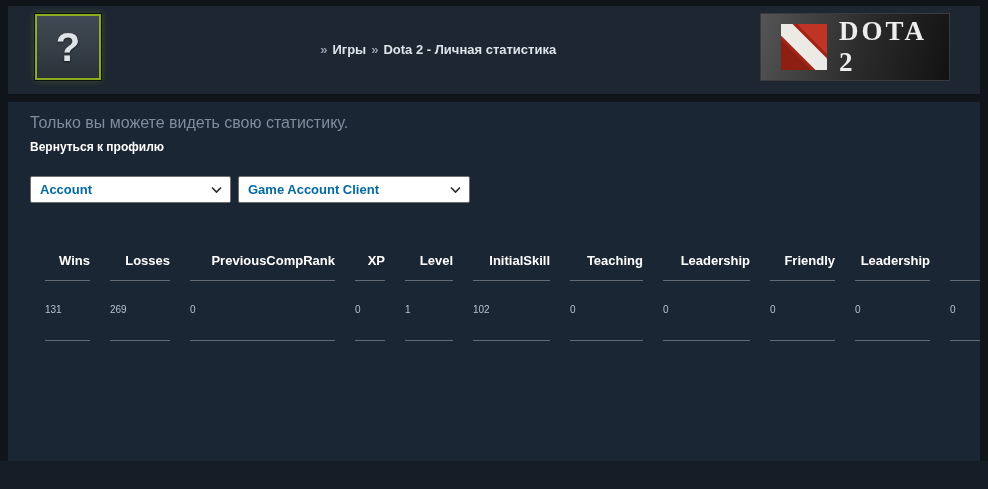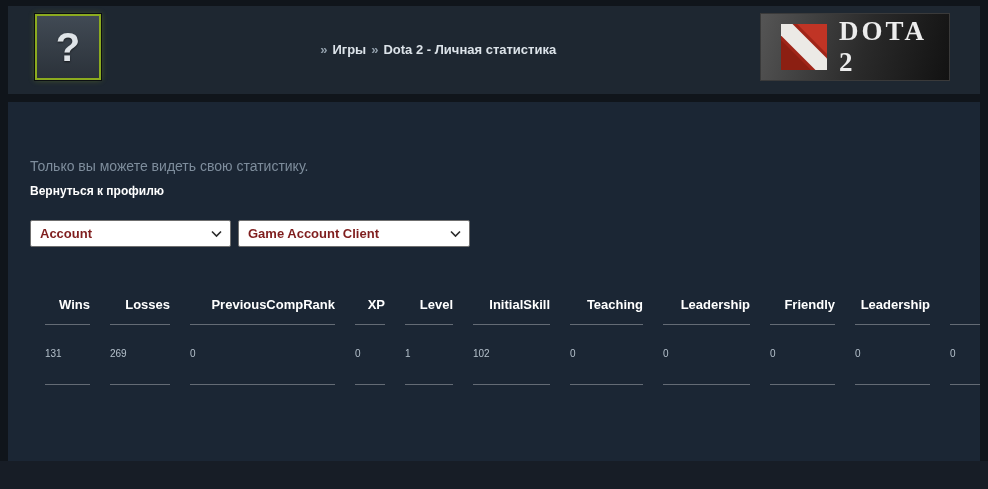--- a/index.html
+++ b/index.html
@@ -51,30 +51,30 @@
     font-family:"Liberation Serif","DejaVu Serif",serif;
     font-weight:bold;font-size:27px;letter-spacing:3px;color:#ededed;
     margin-left:12px;
   }
 
   
   .content{
     height:359px;background:var(--bg-content,#1b2634);
     padding:14px 0 0 22px;overflow:hidden;
   }
-  .notice{font-size:14px;color:var(--text-muted,#7e8d9c);margin-bottom:8px;line-height:13px;margin-top:44px;}
+  .notice{font-size:16px;color:var(--text-muted,#7e8d9c);margin-bottom:8px;line-height:13px;}
   .back-link{
     display:inline-block;font-size:12px;font-weight:bold;line-height:14px;
     color:var(--text-bright,#ffffff);text-decoration:none;margin-bottom:22px;
   }
   .filters{display:flex;gap:7px;margin-bottom:44px;}
   .select-wrap{position:relative;display:inline-block;}
   .select-wrap select{
     appearance:none;-webkit-appearance:none;-moz-appearance:none;
-    background:#ffffff;color:#7f1d1d;border:1px solid #6f6f6f;border-radius:2px;
+    background:#ffffff;color:#0369a1;border:1px solid #6f6f6f;border-radius:2px;
     font-family:"Liberation Sans","DejaVu Sans",sans-serif;
     font-size:13px;font-weight:bold;height:27px;padding:0 30px 0 9px;width:100%;
   }
   .select-wrap.w1{width:201px;}
   .select-wrap.w2{width:232px;}
   .select-wrap .chev{
     position:absolute;right:9px;top:50%;transform:translateY(-50%);
     pointer-events:none;display:inline-flex;
   }
 

